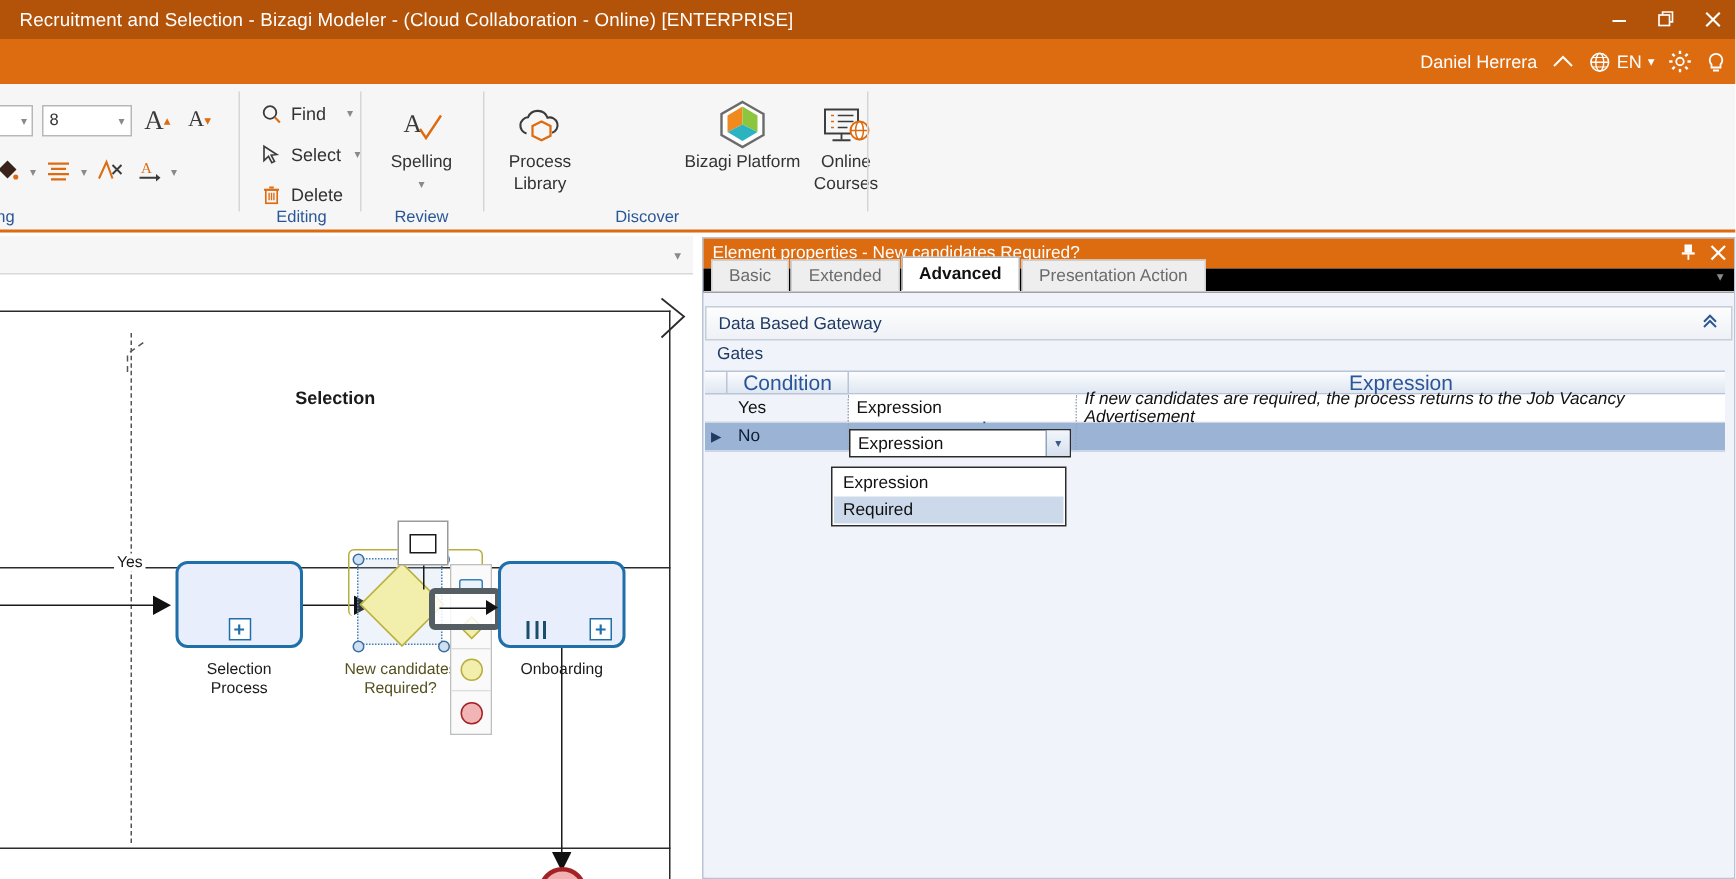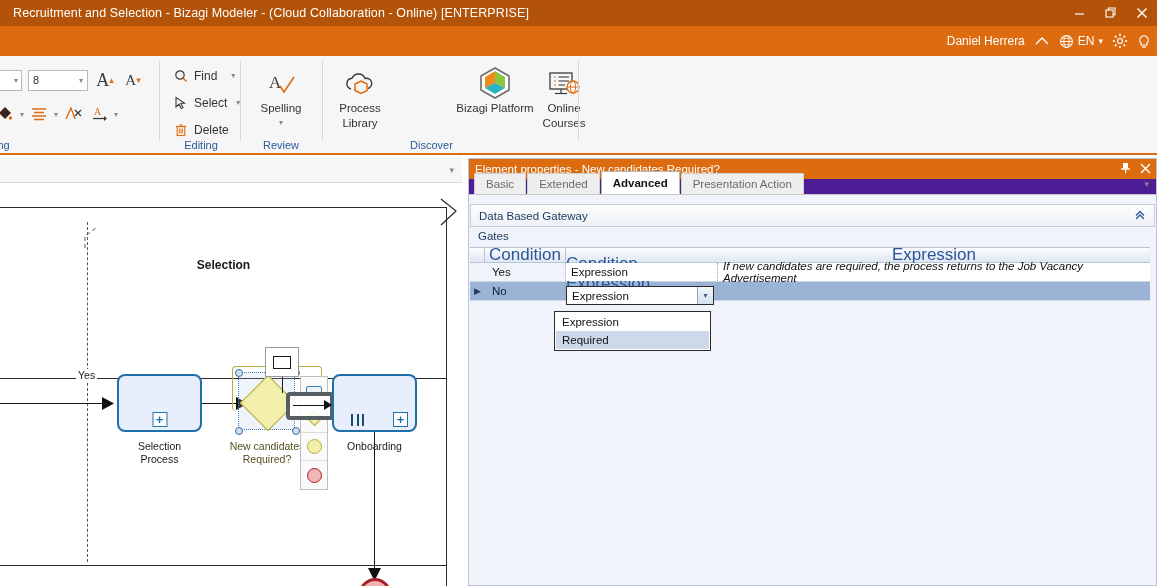--- a/index.html
+++ b/index.html
@@ -199,21 +199,21 @@
   .props-header {
     position: absolute; left: 0; top: 0; width: 687px; height: 20px;
     background: #dd6b10; display: flex; align-items: center;
   }
   .props-title { color: #fff; font-size: 11.5px; margin-left: 6px; white-space: nowrap; }
   .props-hdr-btns { position: absolute; right: 5px; top: 0; height: 20px; display: flex; align-items: center; gap: 9px; }
   .hdr-ic { color: #fff; font-size: 12px; line-height: 1; }
 
   .tabstrip {
     position: absolute; left: 0; top: 20px; width: 687px; height: 16px;
-    background: #4c1d95; border-bottom: 1px solid #c8c8c8;
+    background: #000000; border-bottom: 1px solid #c8c8c8;
     display: flex; align-items: flex-end; padding-left: 5px;
   }
   .tab {
     height: 21px; padding: 0 11px; font-size: 11.5px; color: #6b6b6b;
     background: #eeeeee; border: 1px solid #cfcfcf; border-bottom: none;
     display: flex; align-items: center; margin-right: 1px;
   }
   .tab.active {
     background: #ffffff; color: #111; font-weight: bold; height: 23px;
     border-color: #b8b8b8; border-bottom: 1px solid #ffffff;
@@ -230,21 +230,21 @@
 
   .gates-label { position: absolute; left: 9px; top: 71px; font-size: 11.5px; color: #1f3b63; }
 
   .grid { position: absolute; left: 1px; top: 88px; width: 680px; }
   .grid-head {
     display: flex; height: 16px;
     background: linear-gradient(to bottom,#fbfcfe,#dfe7f2);
     border-top: 1px solid #b9c4d4; border-bottom: 1px solid #b9c4d4;
   }
   .gh {
-    font-size: 17px; color: #2a5699; display: flex; align-items: center; justify-content: center;
+    font-size: 14px; color: #2a5699; display: flex; align-items: center; justify-content: center;
     border-right: 1px solid #b9c4d4;
   }
   .gh.c-marker { width: 15px; }
   .gh.c-cond { width: 81px; }
   .gh.c-cexp { width: 152px; margin-top: 26px; }
   .gh.c-exp { flex: 1; border-right: none; }
 
   .grid-row { display: flex; height: 19px; border-bottom: 1px solid #cdd6e3; }
   .grid-row.selected { background: #9bb4d6; }
   .gc { font-size: 11.5px; color: #111; display: flex; align-items: center; border-right: 1px dotted #9aa7b8; }

